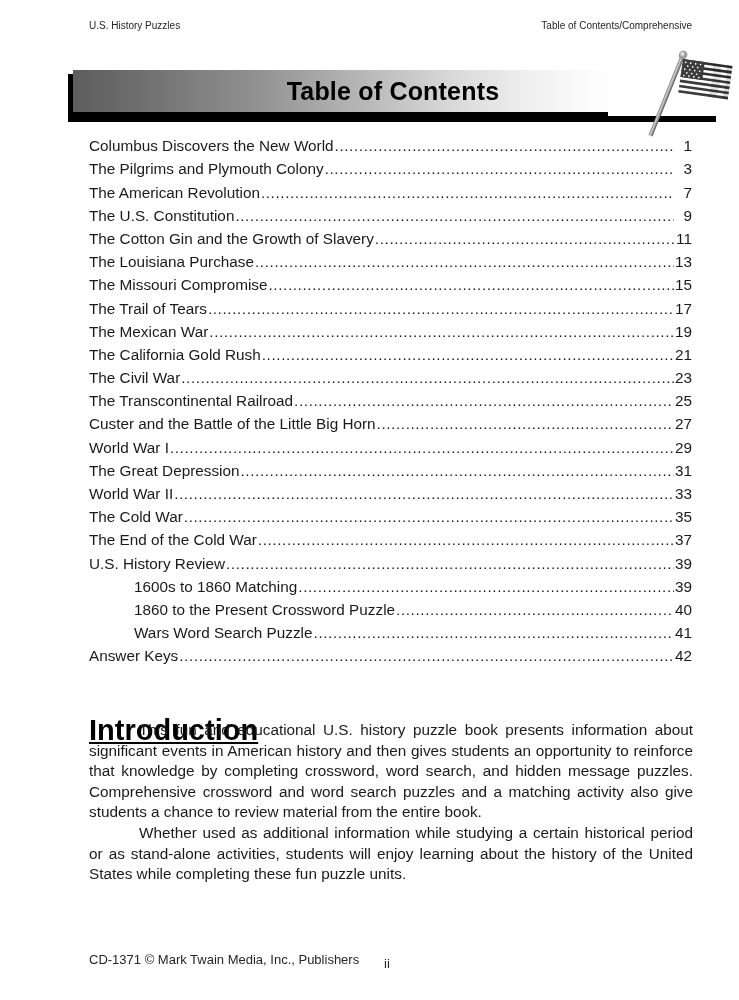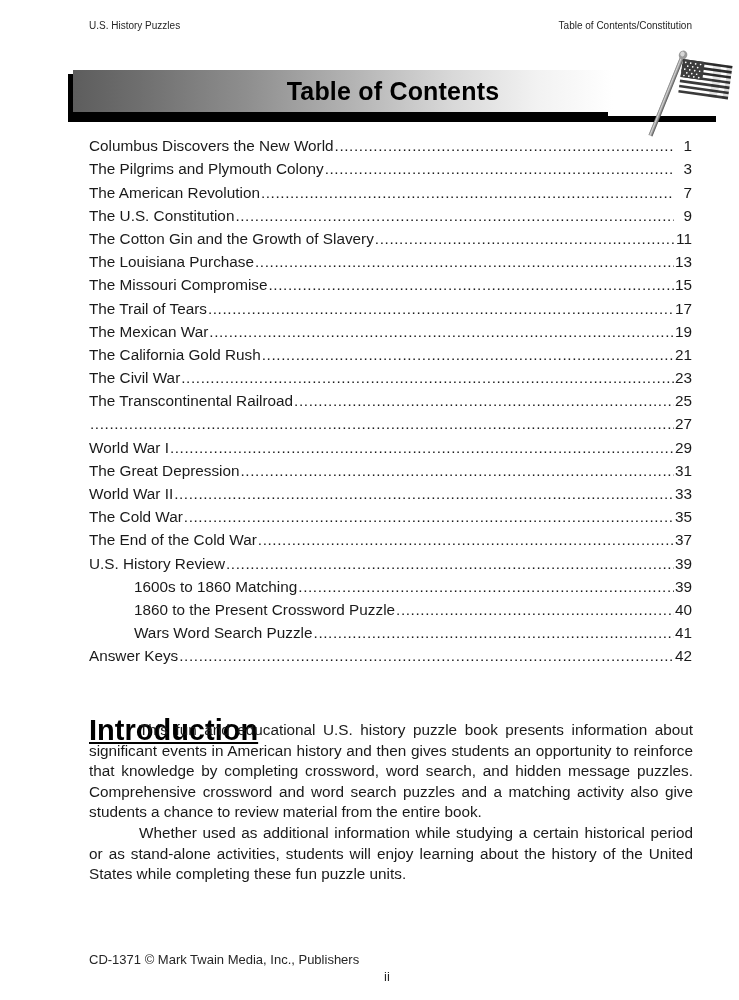--- a/index.html
+++ b/index.html
@@ -168,30 +168,30 @@
     color: #262626;
   }
   .footer-credit {
     position: absolute;
     left: 0;
     top: 0;
   }
   .footer-page {
     position: absolute;
     left: 295px;
-    top: 17px;
+    top: 4px;
     text-align: center;
   }
 </style>
 </head>
 <body>
 
 <div class="running-head">
   <span>U.S. History Puzzles</span>
-  <span>Table of Contents/Constitution</span>
+  <span>Table of Contents/Comprehensive</span>
 </div>
 
 <div class="banner">
   <div class="banner-shadow"></div>
   <div class="banner-grad"></div>
   <div class="banner-title">Table of Contents</div>
   <div class="banner-rule"></div>
 </div>
 
 <div class="flag-wrap">
@@ -306,20 +306,21 @@
       <span class="toc-label">The Civil War</span>
       <span class="toc-dots"></span>
       <span class="toc-page">23</span>
     </div>
     <div class="toc-row">
       <span class="toc-label">The Transcontinental Railroad</span>
       <span class="toc-dots"></span>
       <span class="toc-page">25</span>
     </div>
     <div class="toc-row">
+      <span class="toc-label">Custer and the Battle of the Little Big Horn</span>
       <span class="toc-dots"></span>
       <span class="toc-page">27</span>
     </div>
     <div class="toc-row">
       <span class="toc-label">World War I</span>
       <span class="toc-dots"></span>
       <span class="toc-page">29</span>
     </div>
     <div class="toc-row">
       <span class="toc-label">The Great Depression</span>

